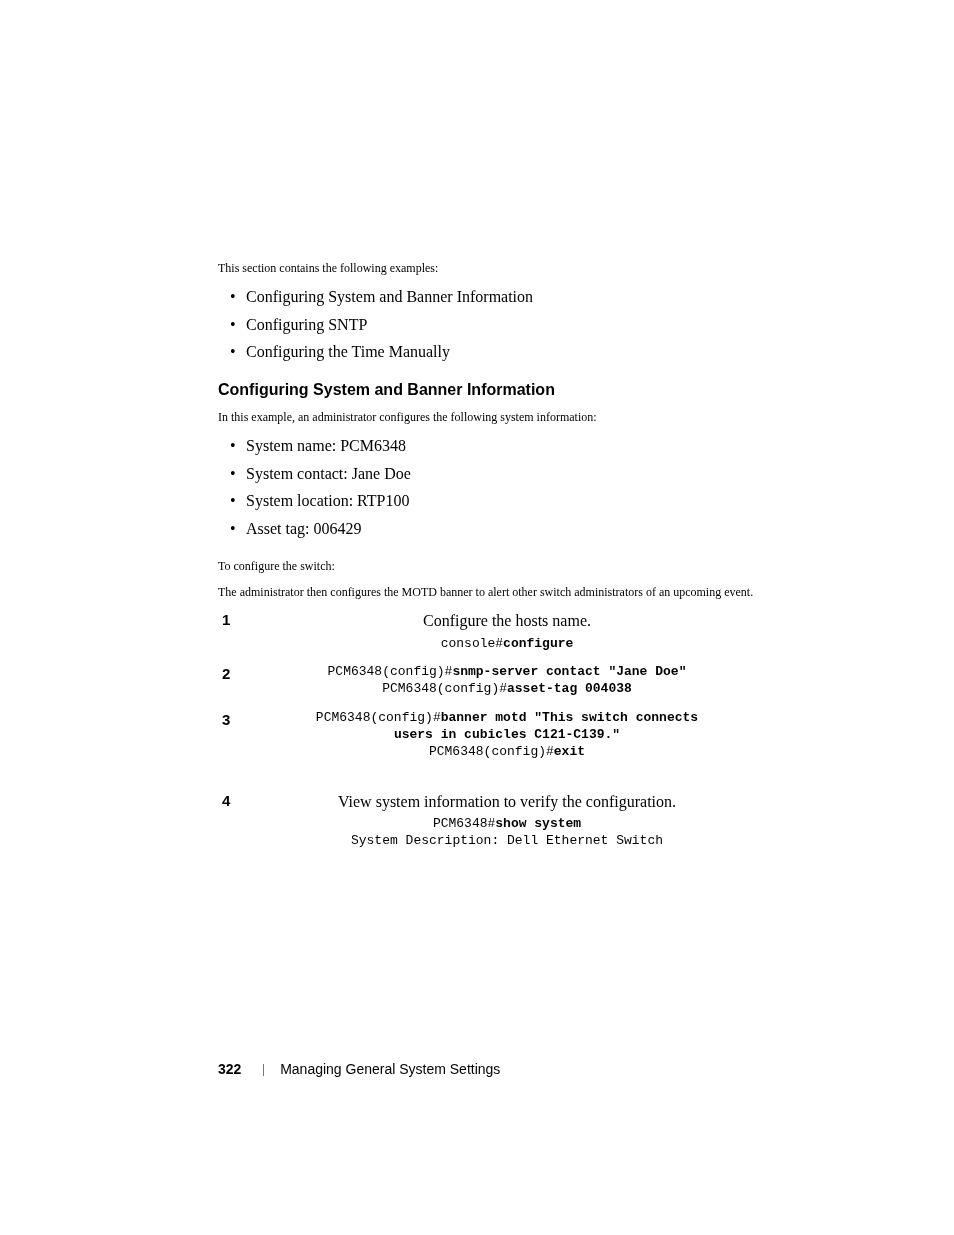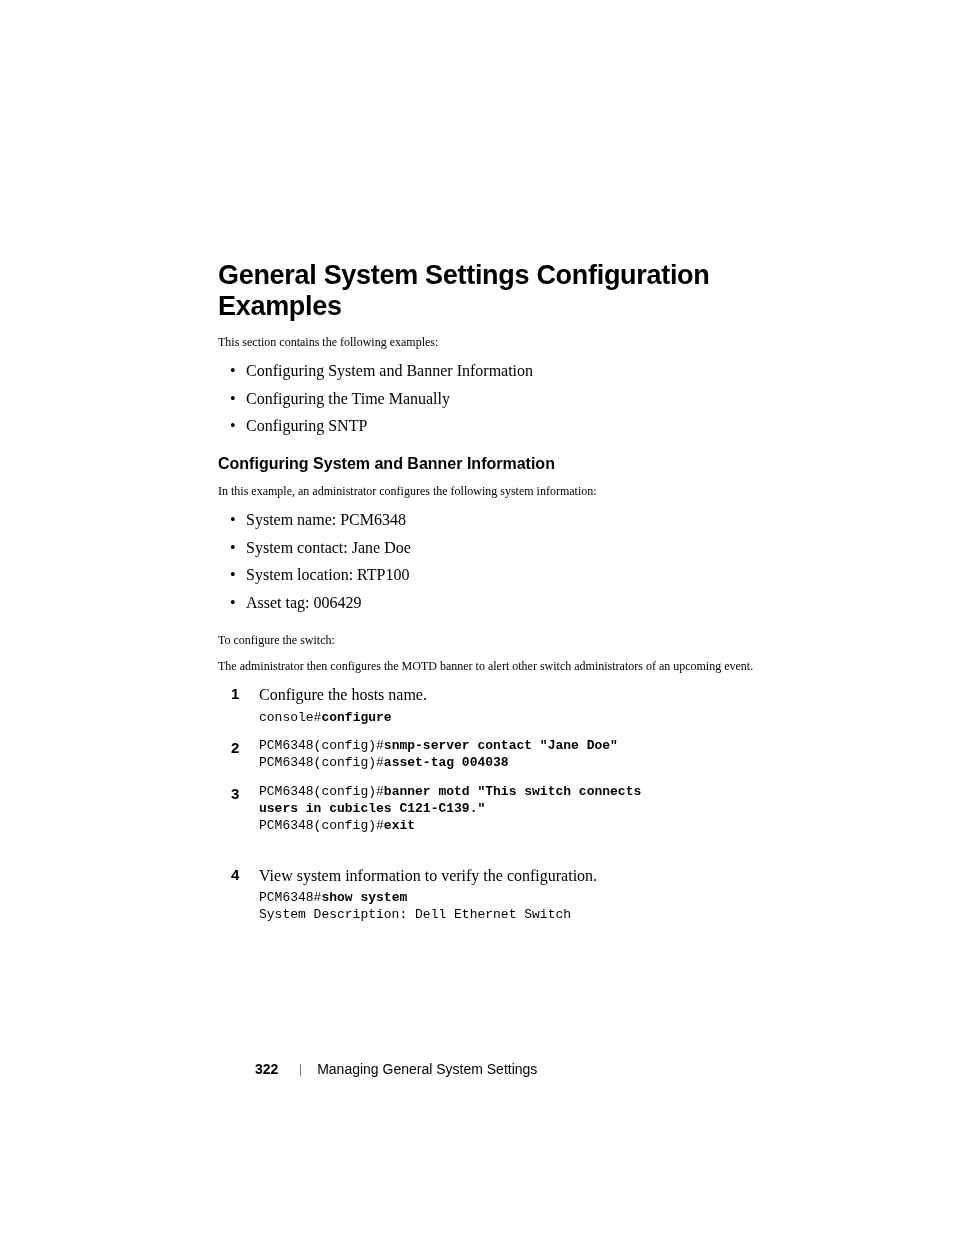--- a/index.html
+++ b/index.html
@@ -44,24 +44,25 @@
     left: -16px;
     top: 0;
   }
   h2 {
     font-family: Arial, Helvetica, sans-serif;
     font-weight: bold;
     font-size: 16px;
     margin: 16px 0 10px 0;
   }
   ol.steps {
-    margin: 9px;
+    margin: 0;
     padding: 0;
     list-style: none;
     counter-reset: step;
+    text-align: center;
   }
   ol.steps > li {
     font-size: 16px;
     margin: 8px 0 12px 0;
     padding-left: 32px;
     position: relative;
     line-height: 1.35;
   }
   ol.steps > li::before {
     counter-increment: step;
@@ -82,40 +83,38 @@
   .code .b { font-weight: bold; }
   .footer {
     position: absolute;
     left: 218px;
     bottom: 158px;
     font-family: Arial, Helvetica, sans-serif;
     font-size: 14px;
   }
   .footer .pg {
     font-weight: bold;
-    margin-left: 37px;
   }
   .footer .sep {
     display: inline-block;
     border-left: 1px solid #777;
     height: 12px;
     vertical-align: middle;
     margin: 0 12px 0 18px;
   }
 </style>
 </head>
 <body>
 
 <div class="page">
-  <h1>General System Settings Configuration Examples</h1>
   <p class="body">This section contains the following examples:</p>
   <ul class="bullets">
     <li>Configuring System and Banner Information</li>
+    <li>Configuring SNTP</li>
     <li>Configuring the Time Manually</li>
-    <li>Configuring SNTP</li>
   </ul>
 
   <h2>Configuring System and Banner Information</h2>
   <p class="body">In this example, an administrator configures the following system information:</p>
   <ul class="bullets">
     <li>System name: PCM6348</li>
     <li>System contact: Jane Doe</li>
     <li>System location: RTP100</li>
     <li>Asset tag: 006429</li>
   </ul>

